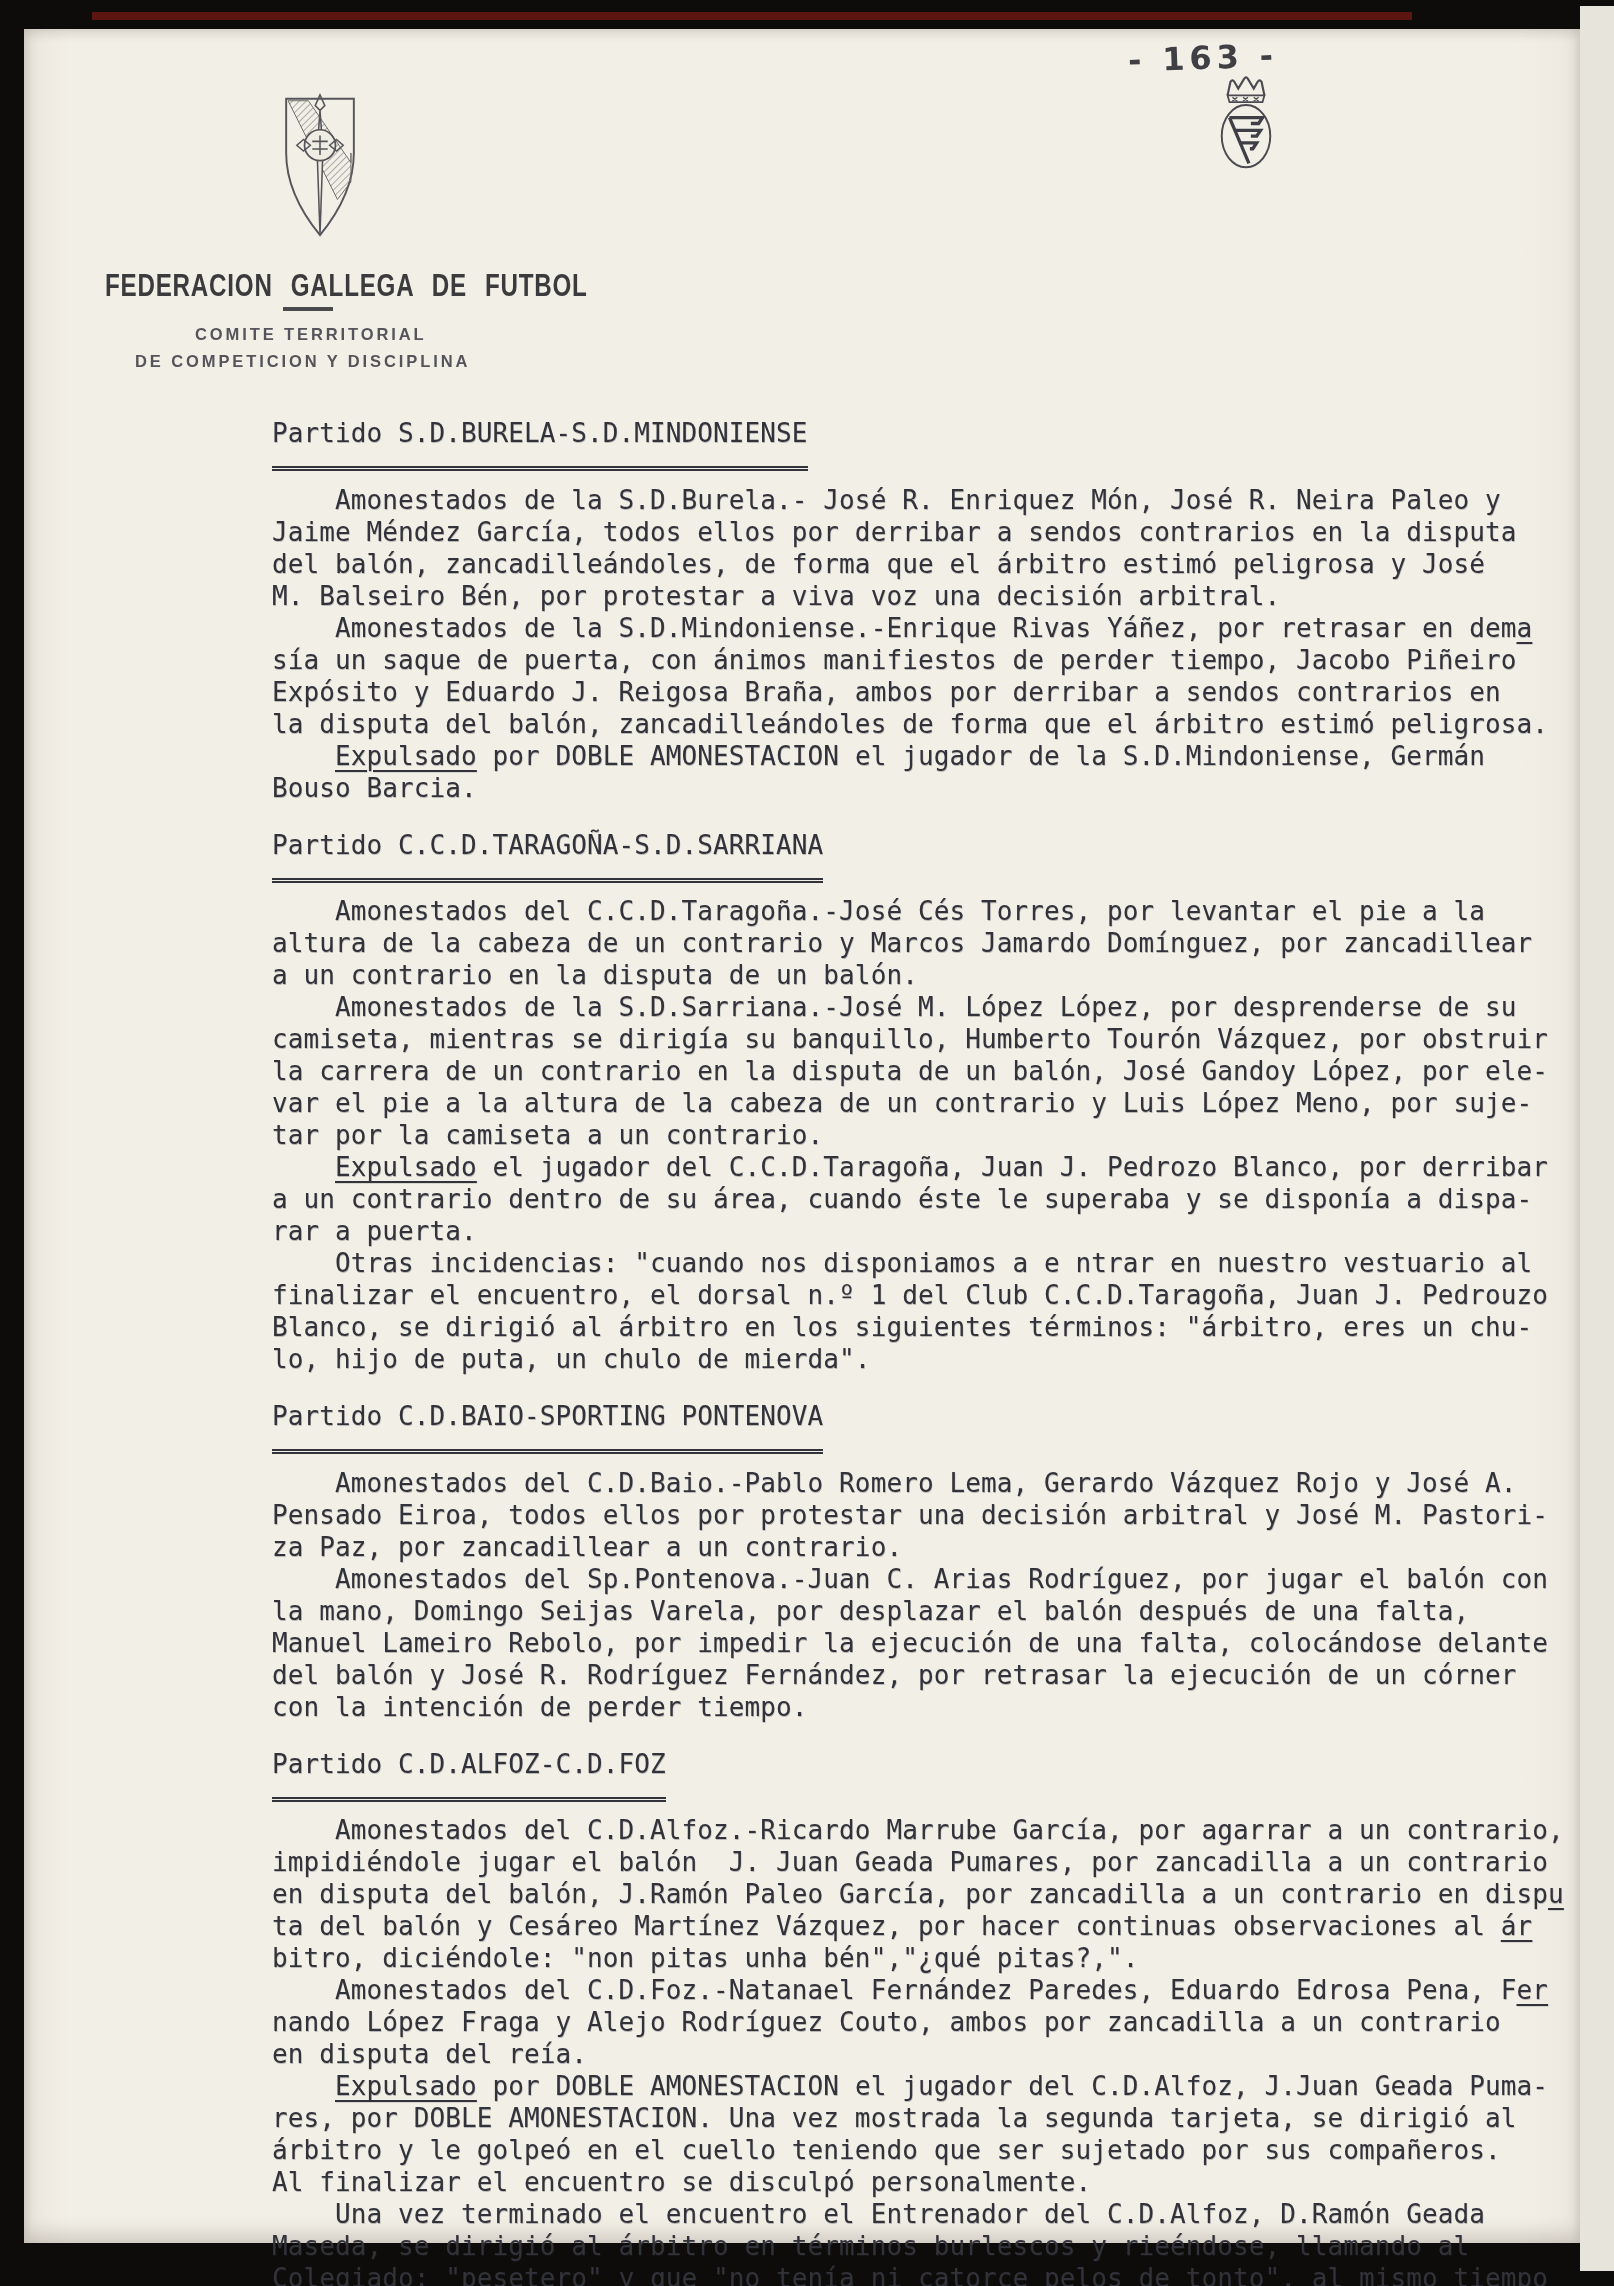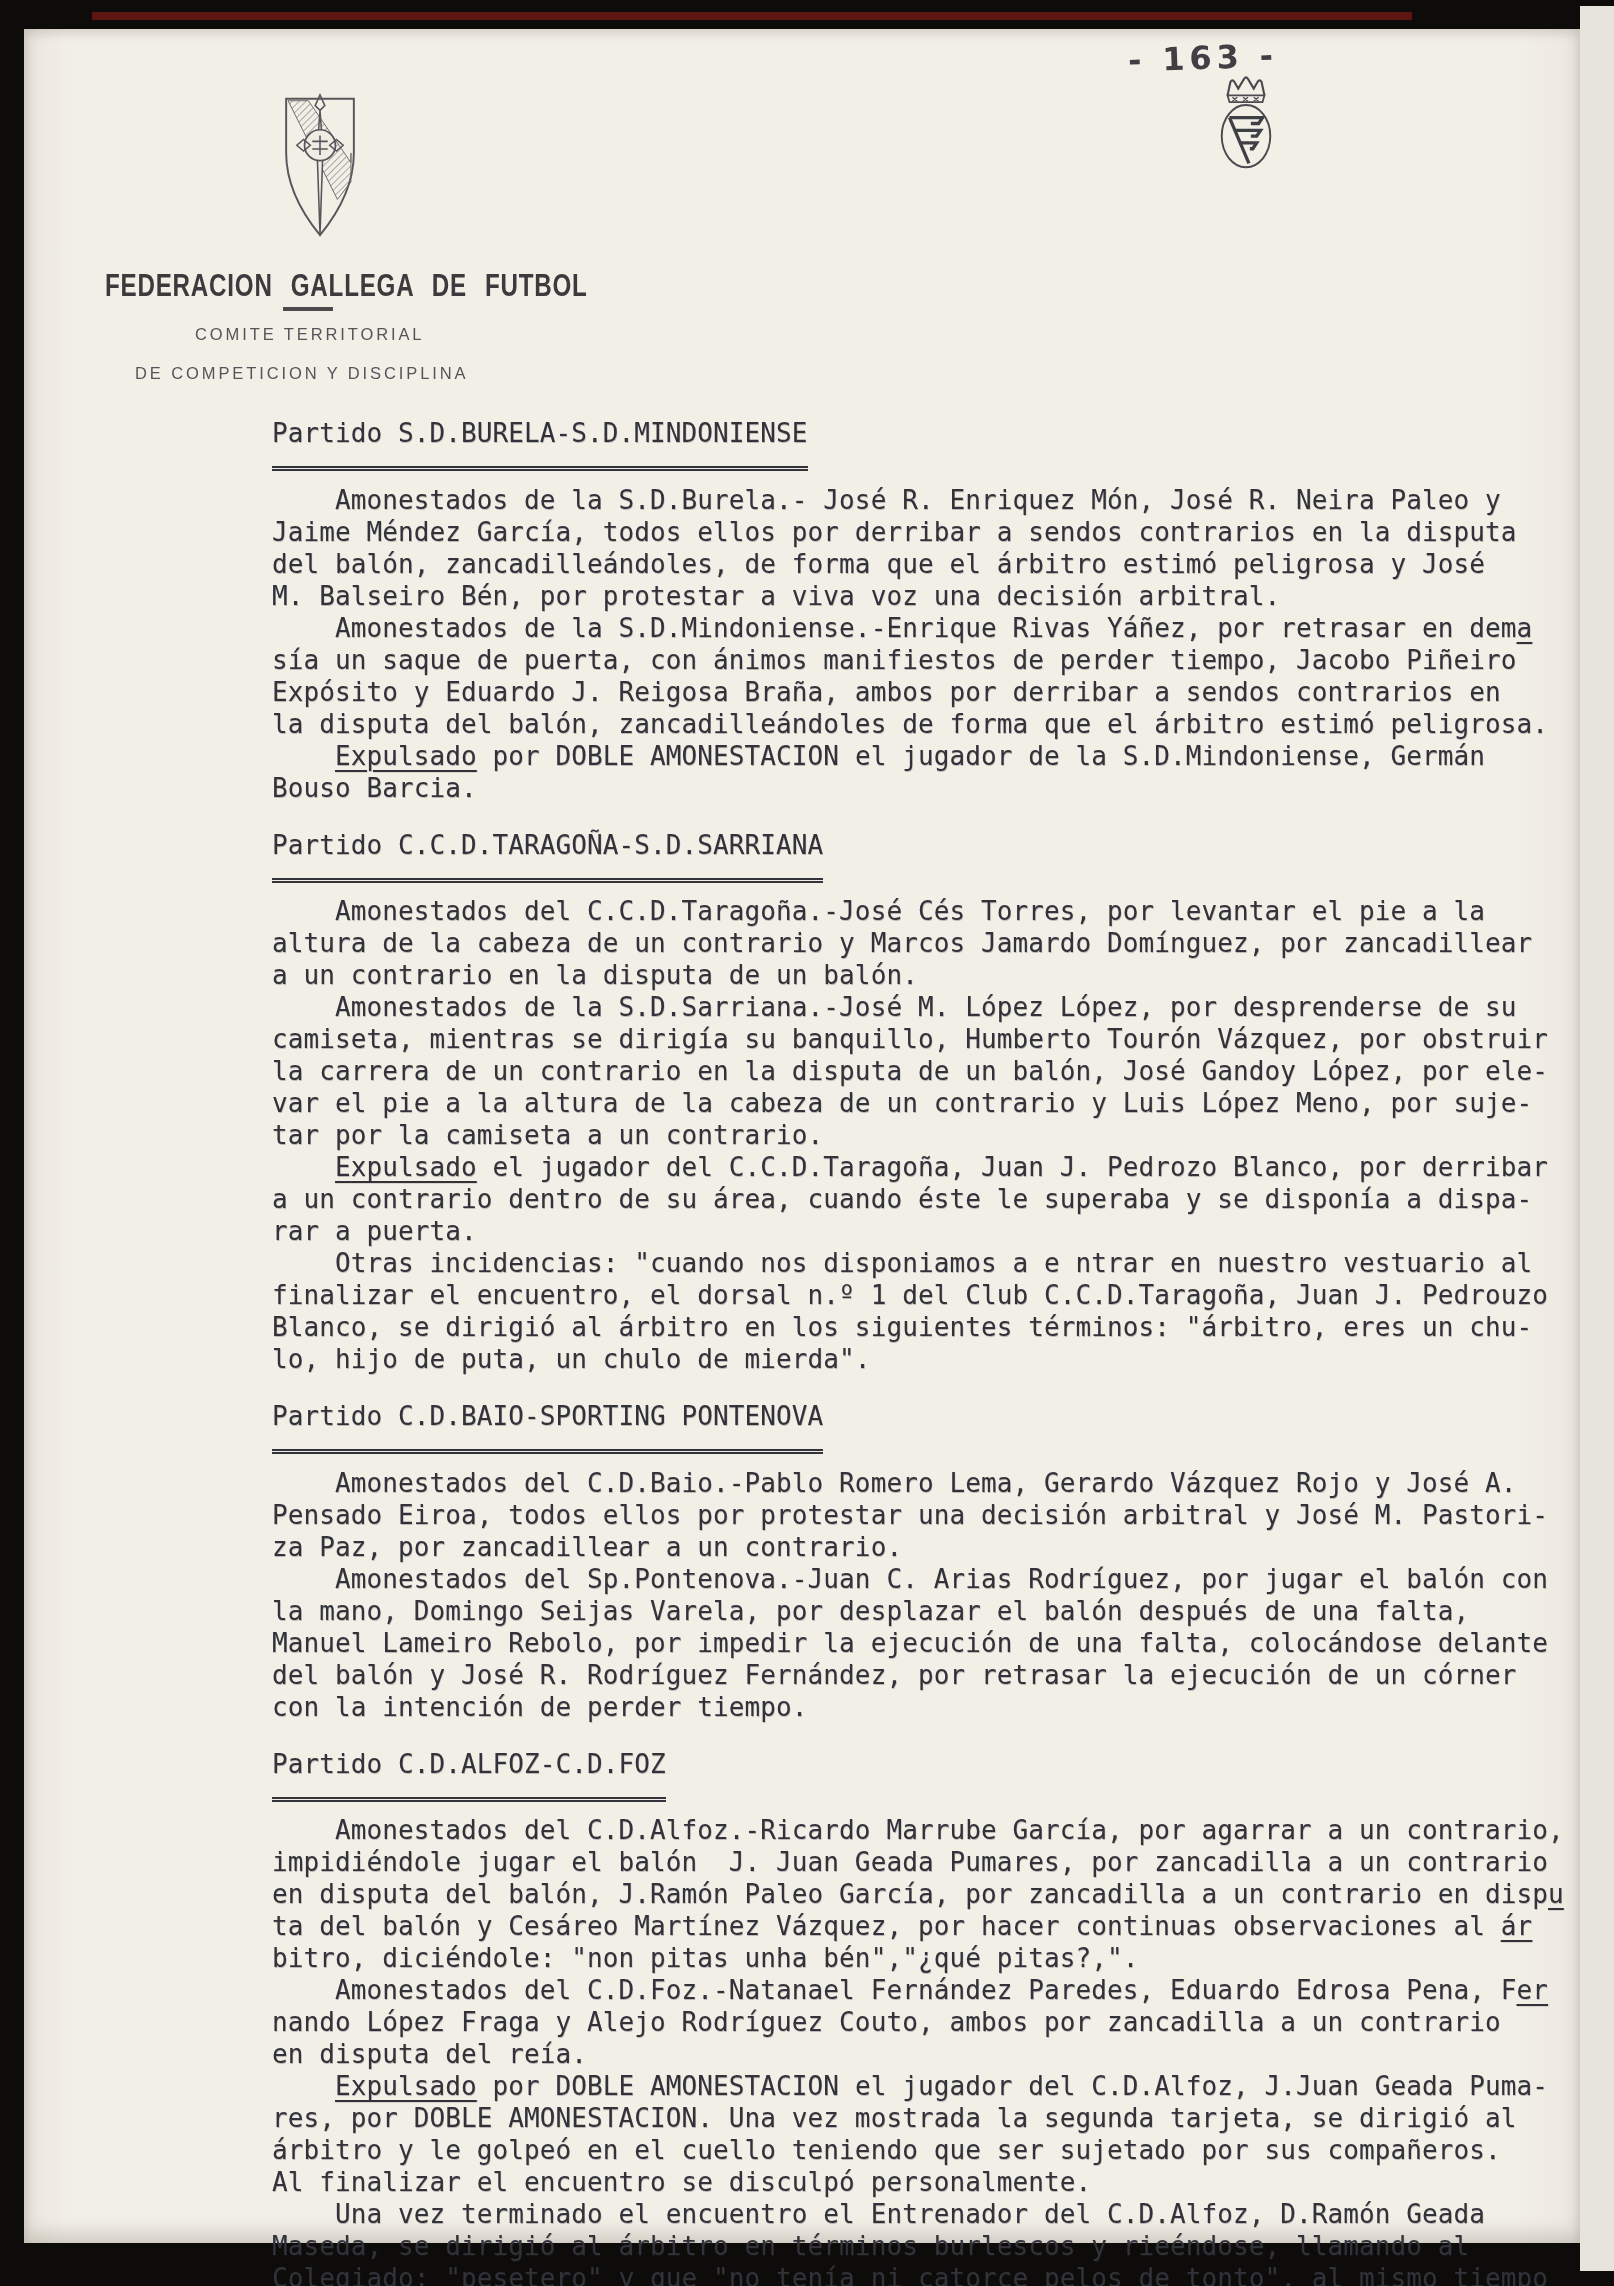--- a/index.html
+++ b/index.html
@@ -11,24 +11,24 @@
          background:linear-gradient(90deg,#eae6dd 0px,#f2efe7 44px,#f2efe7 1494px,#ece8e0 1556px);
          box-shadow:inset 0 -9.7px 17.5px rgba(60,50,40,.18), inset 0 5.8px 9.7px rgba(60,50,40,.12);}
   .ink{color:#32323a;}
 
   
   #fgf-shield{position:absolute;left:279px;top:93px;width:82px;height:147px;}
   #org-title{position:absolute;left:105px;top:268px;font-family:"Liberation Sans",sans-serif;
              font-weight:bold;font-size:31px;letter-spacing:1px;word-spacing:13.6px;color:#3b3b3d;
              transform:scaleX(.78);transform-origin:left top;white-space:nowrap;}
   #title-rule{position:absolute;left:283px;top:307px;width:50px;height:3.9px;background:#4a4a4c;}
-  .committee{position:absolute;font-family:"Liberation Sans",sans-serif;font-weight:400;
+  .committee{position:absolute;font-family:"Liberation Sans",sans-serif;font-weight:700;
              font-size:16.5px;letter-spacing:2.9px;color:#54545a;white-space:nowrap;}
   #committee1{left:195px;top:325px;}
-  #committee2{left:135px;top:352px;margin-top:12px;}
+  #committee2{left:135px;top:352px;}
   #page-number{position:absolute;left:1128px;top:39px;font-family:"DejaVu Sans",sans-serif;
                font-weight:bold;font-size:32px;letter-spacing:4.9px;color:#3f3f44;
                transform:rotate(-2deg);white-space:nowrap;}
   #rfef-crest{position:absolute;left:1206px;top:74px;width:80px;height:99px;}
 
   
   #document-body{position:absolute;left:272px;top:417px;width:1320px;font-size:26px;
                  line-height:32px;letter-spacing:0.1px;color:#32323a;
                  text-shadow:0.5px 0.5px 0 rgba(45,45,55,.28);}
   .section{margin-bottom:25px;}

